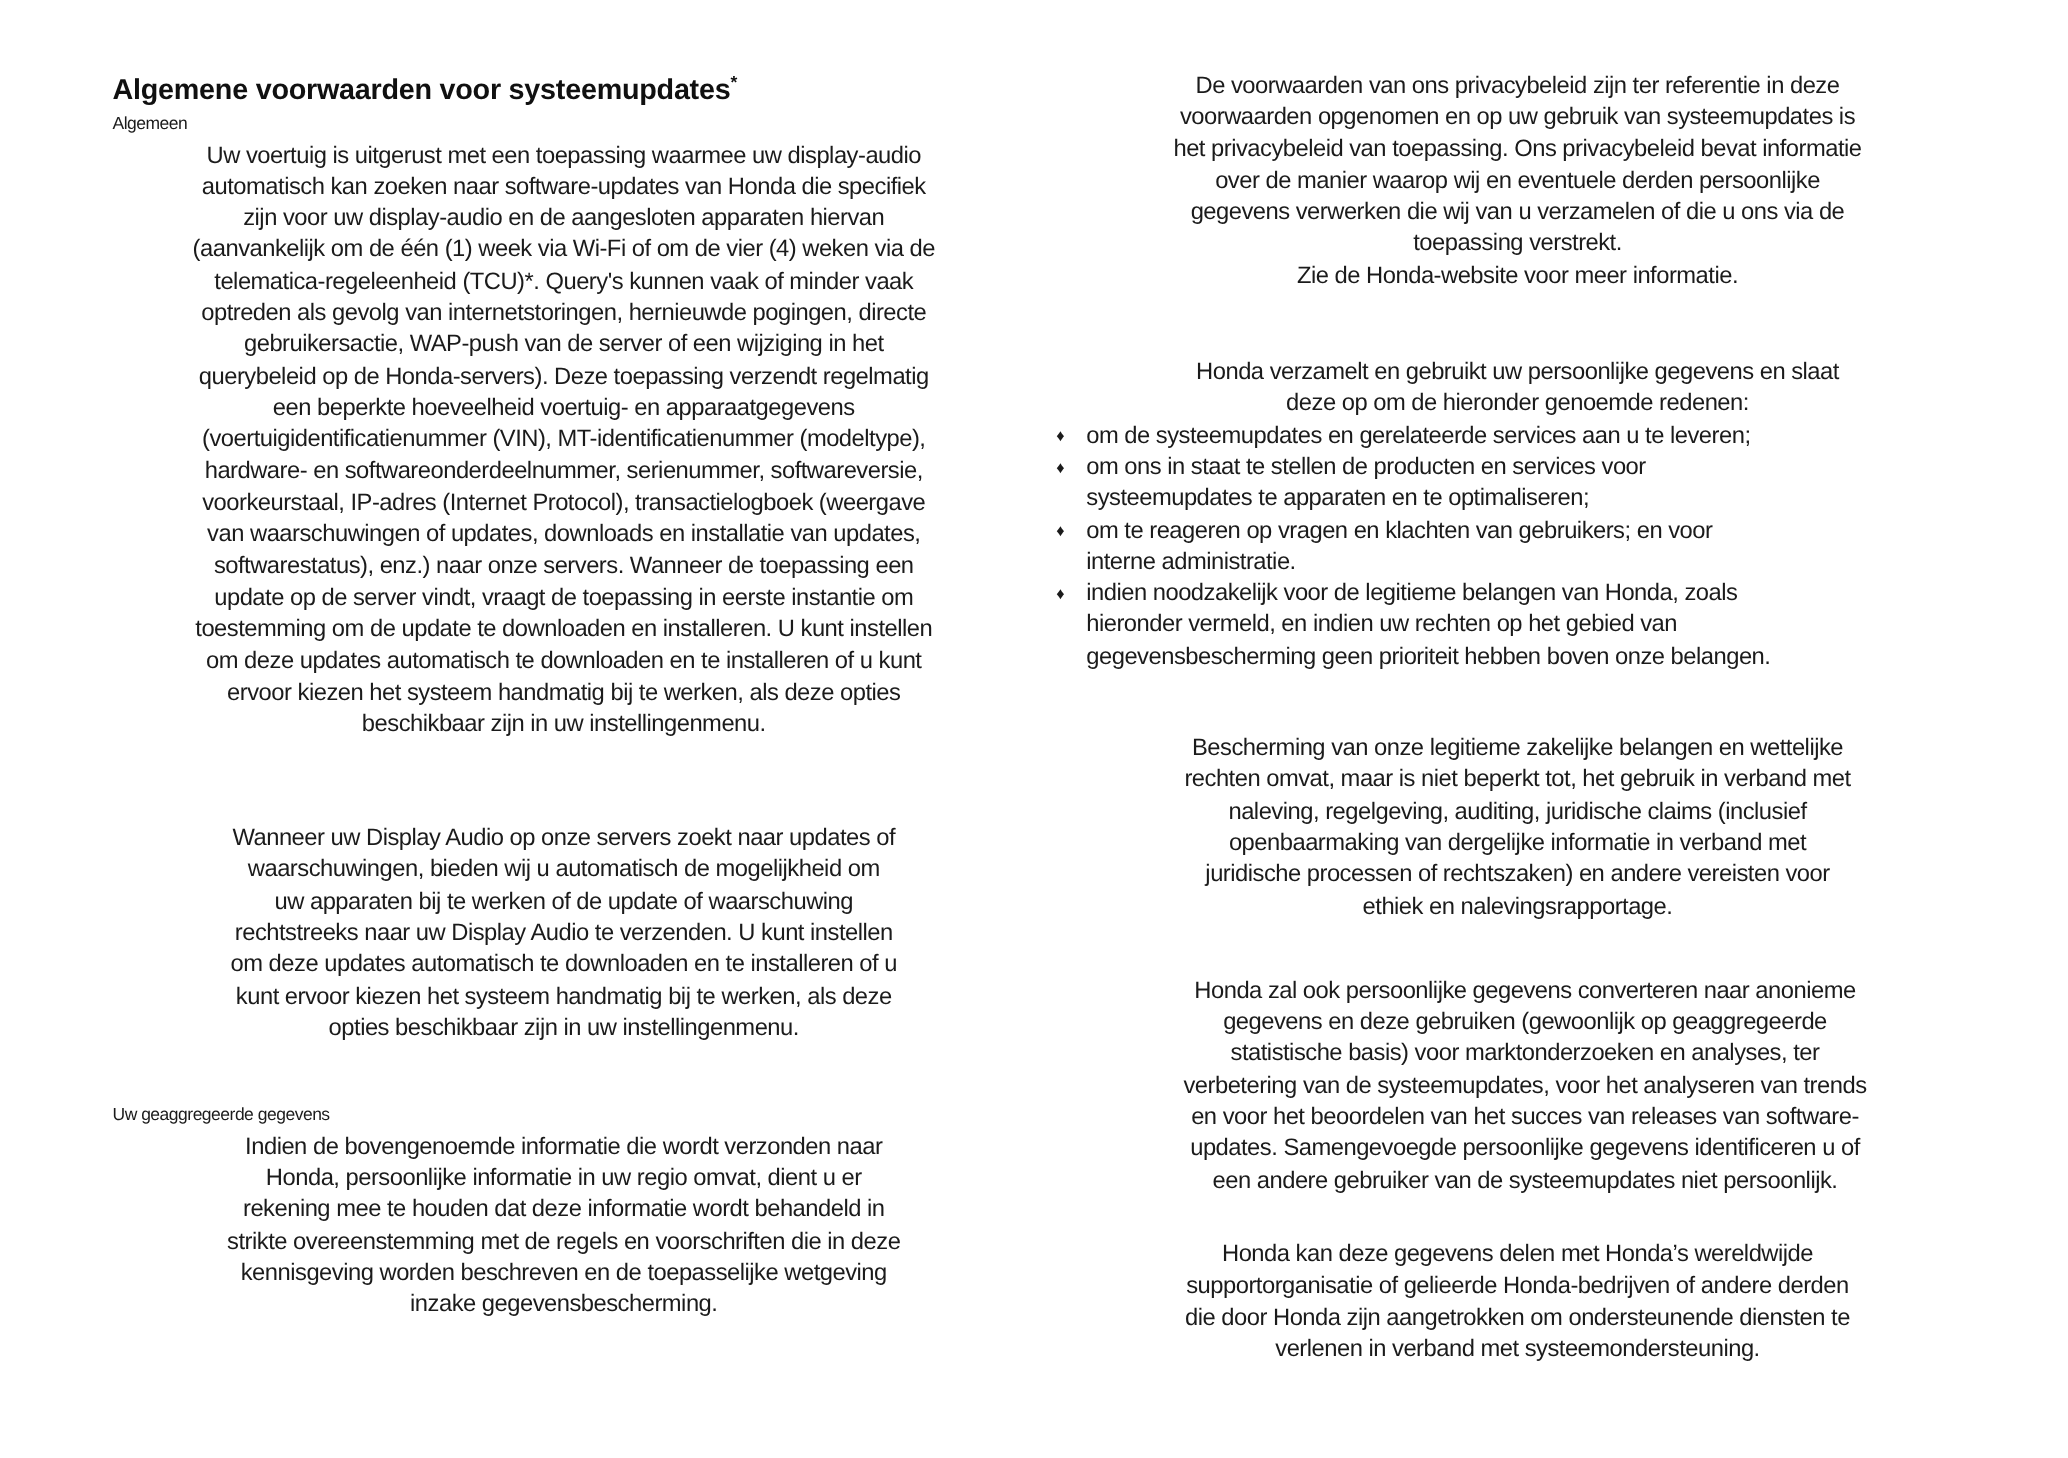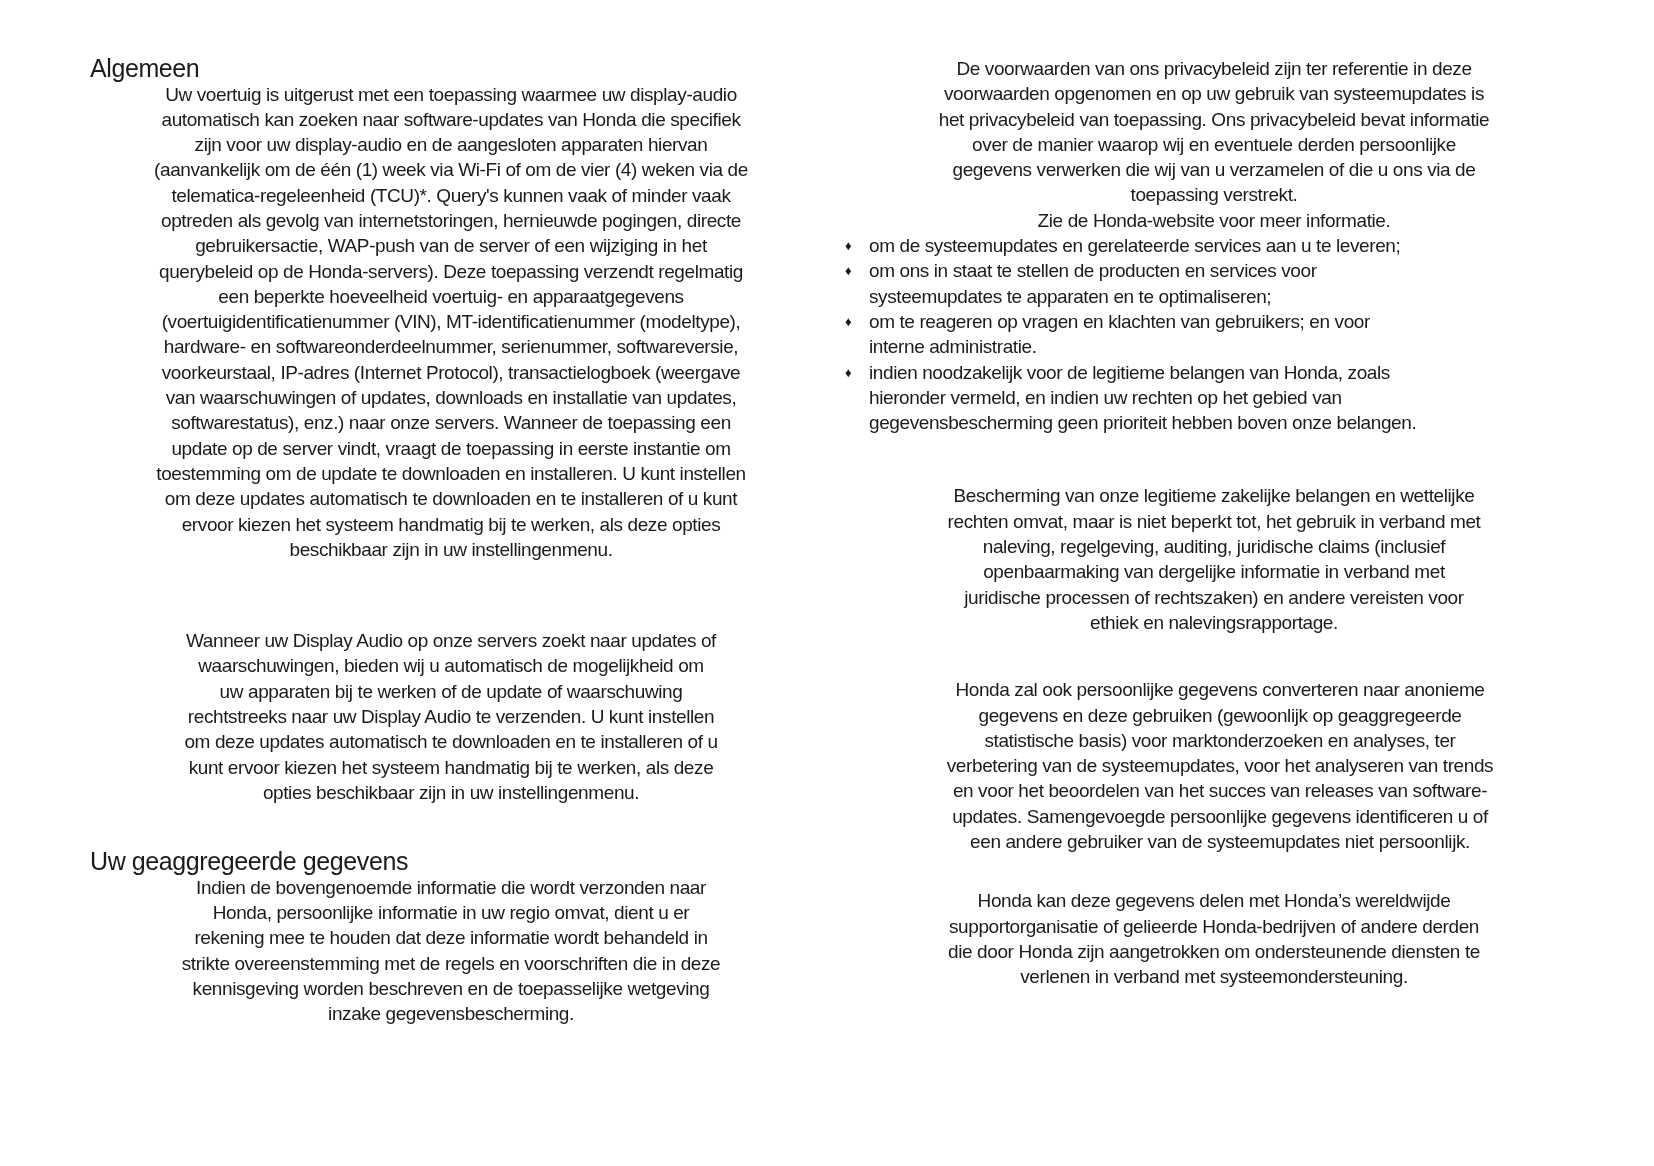--- a/index.html
+++ b/index.html
@@ -32,21 +32,21 @@
     letter-spacing: -0.2px;
     color: #101010;
     white-space: nowrap;
   }
   .doc-title sup {
     font-size: 14px;
     font-weight: 700;
     line-height: 0;
   }
   .subhead {
-    font-size: 25px;
+    font-size: 14px;
     line-height: 25.5px;
     letter-spacing: -0.4px;
   }
   .para {
     margin: 0;
     font-size: 19px;
     line-height: 25.3px;
     letter-spacing: -0.4px;
     white-space: pre-line;
     text-align: center;
@@ -85,20 +85,21 @@
     letter-spacing: -0.4px;
     white-space: pre-line;
   }
 </style>
 </head>
 <body>
 
 <div class="page">
 
   <div class="col col-left">
+    <h1 class="doc-title"><span>Algemene voorwaarden voor systeemupdates</span><sup>*</sup></h1>
 
     <div class="subhead">Algemeen</div>
 
     <p class="para">Uw voertuig is uitgerust met een toepassing waarmee uw display-audio
 automatisch kan zoeken naar software-updates van Honda die specifiek
 zijn voor uw display-audio en de aangesloten apparaten hiervan
 (aanvankelijk om de één (1) week via Wi-Fi of om de vier (4) weken via de
 telematica-regeleenheid (TCU)*. Query's kunnen vaak of minder vaak
 optreden als gevolg van internetstoringen, hernieuwde pogingen, directe
 gebruikersactie, WAP-push van de server of een wijziging in het
@@ -136,20 +137,22 @@
 
   <div class="col col-right">
     <p class="para">De voorwaarden van ons privacybeleid zijn ter referentie in deze
 voorwaarden opgenomen en op uw gebruik van systeemupdates is
 het privacybeleid van toepassing. Ons privacybeleid bevat informatie
 over de manier waarop wij en eventuele derden persoonlijke
 gegevens verwerken die wij van u verzamelen of die u ons via de
 toepassing verstrekt.
 Zie de Honda-website voor meer informatie.</p>
 
+    <p class="para mt-right-p2">Honda verzamelt en gebruikt uw persoonlijke gegevens en slaat
+deze op om de hieronder genoemde redenen:</p>
 
     <ul class="bullets">
       <li class="bullet-item">
         <span class="bullet-marker">♦</span>
         <span class="bullet-text">om de systeemupdates en gerelateerde services aan u te leveren;</span>
       </li>
       <li class="bullet-item">
         <span class="bullet-marker">♦</span>
         <span class="bullet-text">om ons in staat te stellen de producten en services voor
 systeemupdates te apparaten en te optimaliseren;</span>

